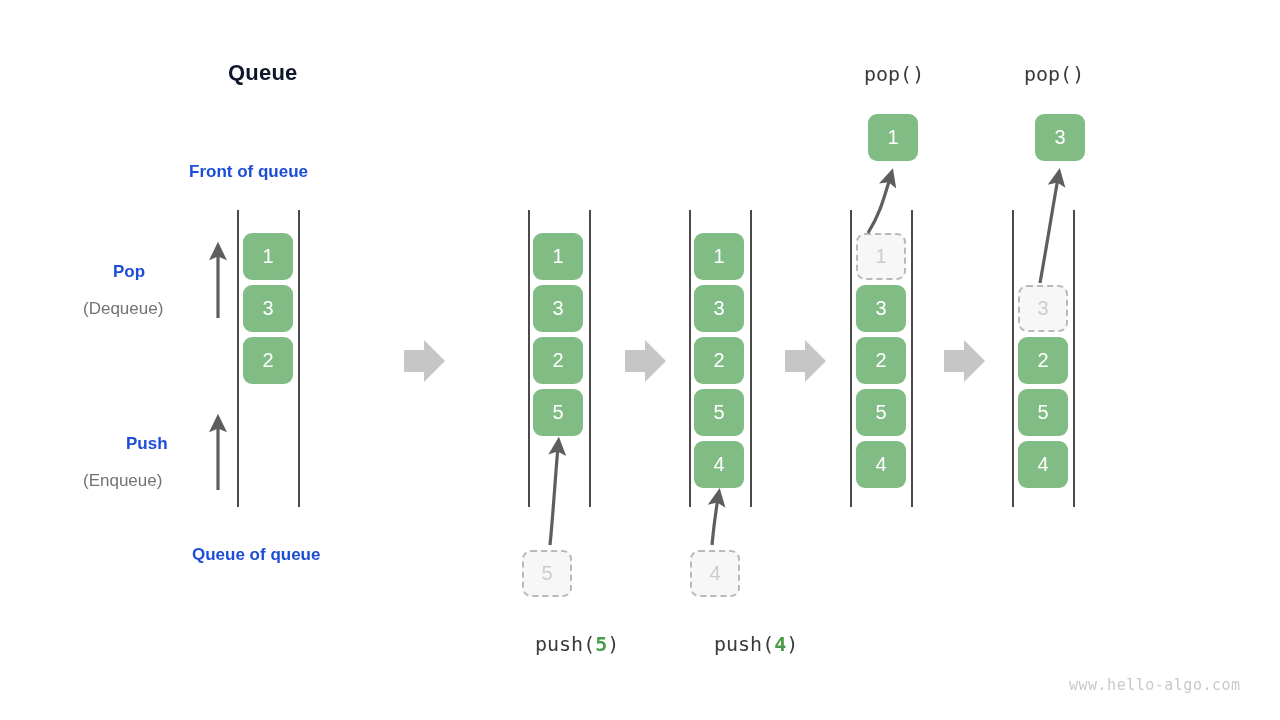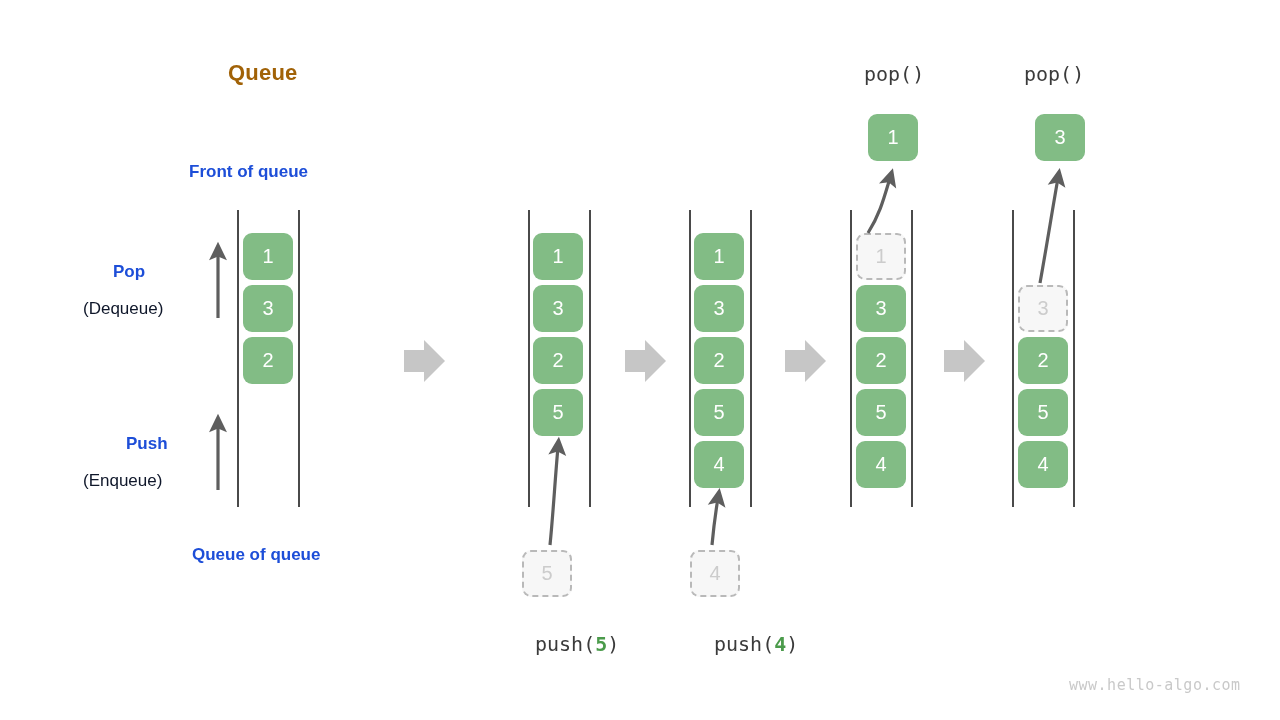--- a/index.html
+++ b/index.html
@@ -20,34 +20,34 @@
     left: 0; top: 0;
     width: 1280px;
     height: 720px;
   }
   .abs { position: absolute; }
 
   
   .title-queue {
     font-size: 22px;
     font-weight: bold;
-    color: #a16207;
+    color: #0f172a;
     letter-spacing: 0.2px;
     white-space: nowrap;
   }
   .label-bold {
     font-size: 17px;
     font-weight: bold;
     color: #1d4ed8;
     white-space: nowrap;
   }
   .label-reg {
     font-size: 17px;
     font-weight: normal;
-    color: #0f172a;
+    color: #737373;
     white-space: nowrap;
     text-align: right;
   }
   .mono-label {
     font-family: "DejaVu Sans Mono", "Liberation Mono", monospace;
     font-size: 20px;
     color: #3b3b3b;
     white-space: nowrap;
   }
   .mono-label .arg {

